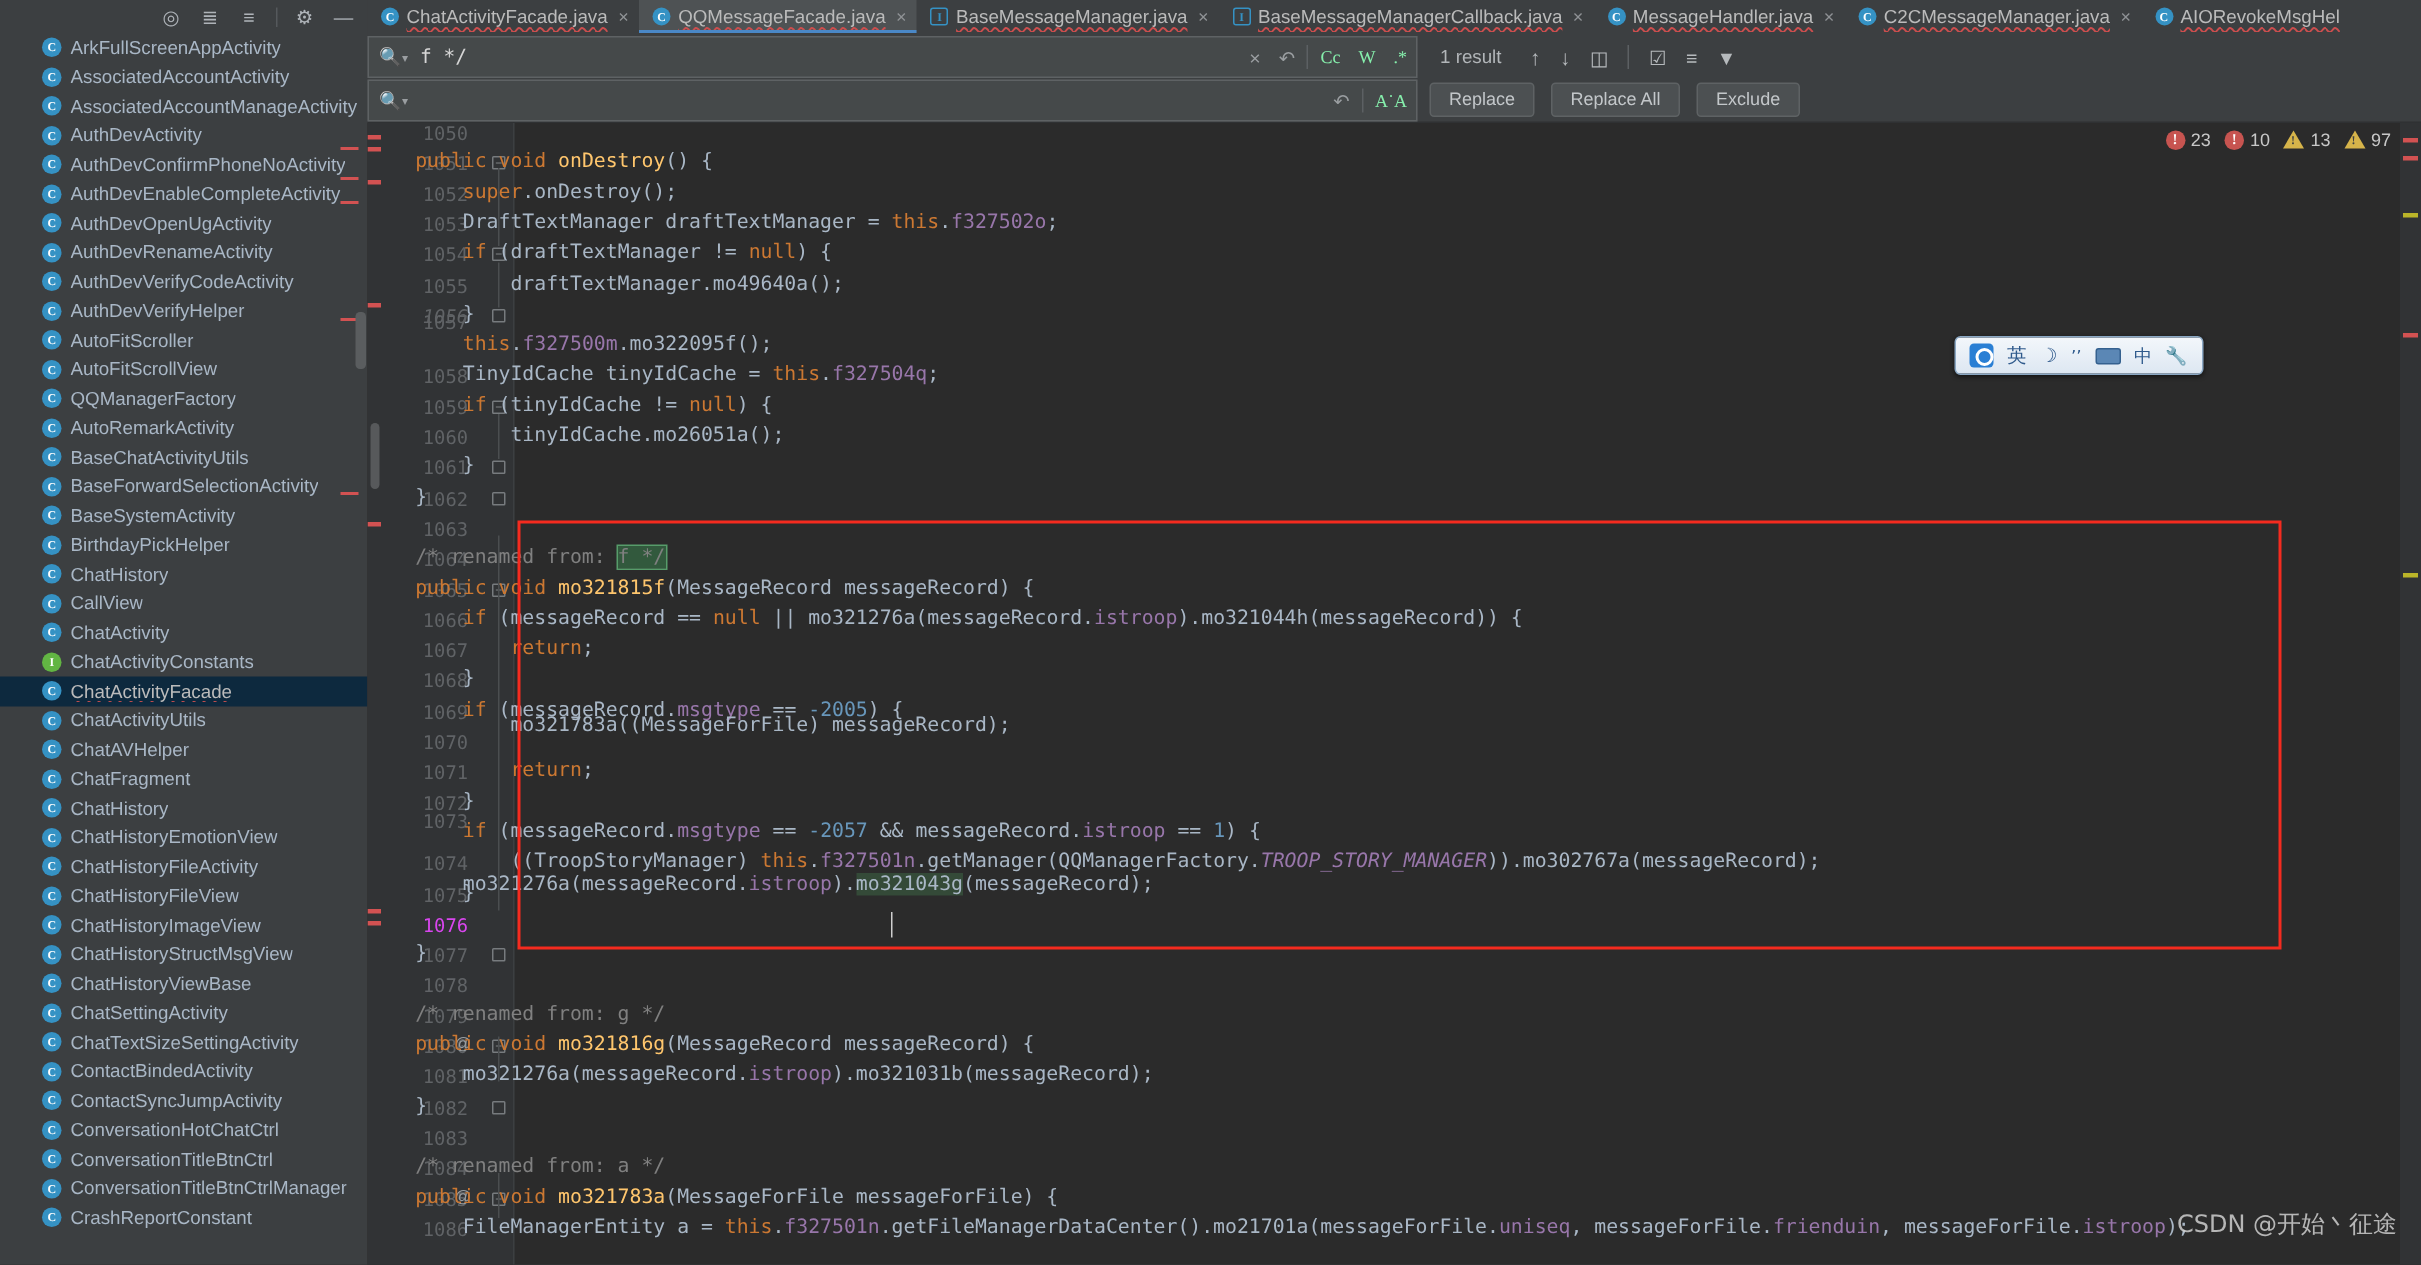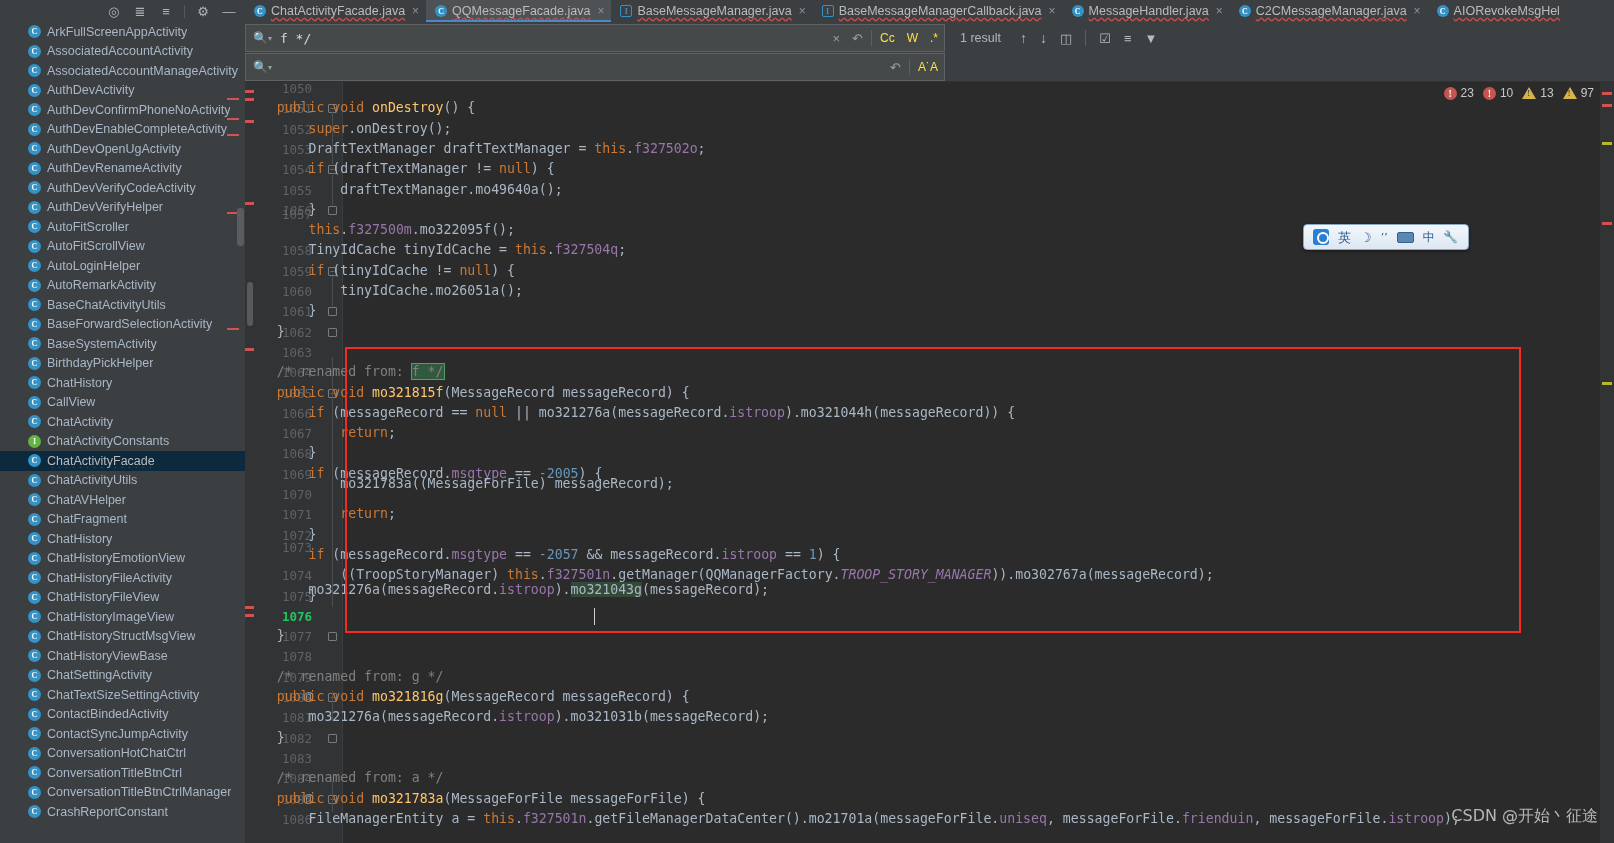--- a/index.html
+++ b/index.html
@@ -92,22 +92,22 @@
     margin-left: 7px; margin-right: 8px; display: flex; align-items: center;
     color: #9a9ea1; font-size: 12px;
   }
   .find-input {
     flex: 1; background: transparent; border: 0; outline: 0;
     color: #d6d6d6; font-family: "DejaVu Sans Mono", monospace; font-size: 13px;
   }
   .find-act { color: #9a9ea1; font-size: 13px; padding: 0 6px; cursor: pointer; }
   .find-vsep { width: 1px; height: 16px; background: #5c6063; margin: 0 2px; }
   .find-opt {
-    color: #fde047; font-size: 12px; padding: 0 6px; cursor: pointer;
-    font-family: Liberation Sans, sans-serif;
+    color: #86efac; font-size: 12px; padding: 0 6px; cursor: pointer;
+    font-family: Liberation Serif, serif;
   }
   .result-count {
     position: absolute; left: 715px; top: 2px; height: 28px;
     display: flex; align-items: center; color: #b2b6b9; font-size: 12.5px;
   }
   .nav-icons {
     position: absolute; left: 775px; top: 2px; height: 28px;
     display: flex; align-items: center; gap: 13px; color: #b6babd; font-size: 14px;
   }
   .nav-icons .vsep { width: 1px; height: 16px; background: #5c6063; }
@@ -132,21 +132,21 @@
     background: #313335;
   }
   .fold-col {
     position: absolute; left: 75px; top: 0; width: 23px; height: 100%;
     background: #313335; border-right: 1px solid #3c3f41;
   }
   .lnum {
     position: absolute; right: 8px; width: 60px; text-align: right;
     color: #606366; font-family: "DejaVu Sans Mono", monospace; font-size: 12.5px;
   }
-  .lnum.cur { color: #22c55e; font-weight: bold; }
+  .lnum.cur { color: #d946ef; }
   .codeline {
     position: absolute; left: 0; white-space: pre;
     font-family: "DejaVu Sans Mono", monospace; font-size: 13.2px;
     color: #a9b7c6; line-height: 20.3px;
   }
   .k  { color: #cc7832; }
   .n  { color: #6897bb; }
   .f  { color: #ffc66d; }
   .fl { color: #9876aa; }
   .cm { color: #808080; }
@@ -292,21 +292,21 @@
         <div class="tree-row">
           <span class="tree-ico ico-c">C</span>
           <span class="tree-label">AutoFitScroller</span>
         </div>
         <div class="tree-row">
           <span class="tree-ico ico-c">C</span>
           <span class="tree-label">AutoFitScrollView</span>
         </div>
         <div class="tree-row">
           <span class="tree-ico ico-c">C</span>
-          <span class="tree-label">AutoLoginHelper</span>
+          <span class="tree-label">QQManagerFactory</span>
         </div>
         <div class="tree-row">
           <span class="tree-ico ico-c">C</span>
           <span class="tree-label">AutoRemarkActivity</span>
         </div>
         <div class="tree-row">
           <span class="tree-ico ico-c">C</span>
           <span class="tree-label">BaseChatActivityUtils</span>
         </div>
         <div class="tree-row">
@@ -487,20 +487,25 @@
     <div class="nav-icons">
       <span>↑</span>
       <span>↓</span>
       <span style="font-size:13px;">◫</span>
       <span class="vsep"></span>
       <span style="font-size:13px;">☑</span>
       <span style="font-size:13px;">≡</span>
       <span style="font-size:13px;">▼</span>
     </div>
 
+    <div class="btn-row">
+      <div class="rbtn">Replace</div>
+      <div class="rbtn">Replace All</div>
+      <div class="rbtn">Exclude</div>
+    </div>
   </div>
 
   <div class="editor">
     <div class="gutter">
         <div class="lnum" style="top: -1px;">1050</div>
         <div class="lnum" style="top: 19.3px;">1051</div>
         <div class="gmark" style="top: 19.3px; left: 83px; color: rgb(53, 146, 196); font-size: 8px;">⬤↑</div>
         <div class="lnum" style="top: 39.6px;">1052</div>
         <div class="lnum" style="top: 59.9px;">1053</div>
         <div class="lnum" style="top: 80.2px;">1054</div>

